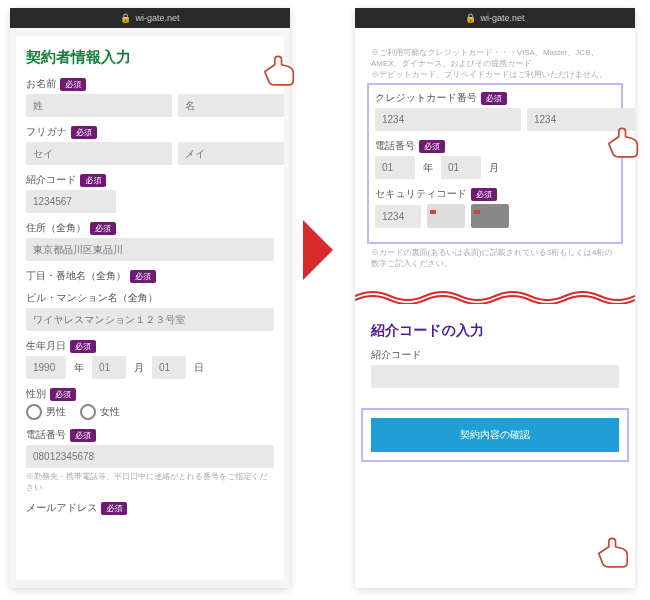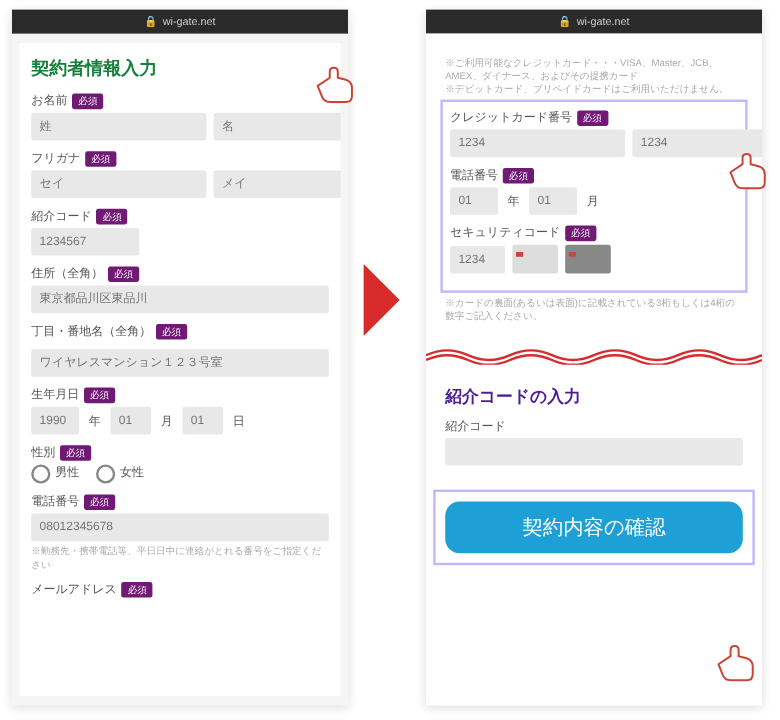--- a/index.html
+++ b/index.html
@@ -10,30 +10,30 @@
 .content{background:#fff;margin:8px 6px;padding:8px 10px;height:calc(100% - 36px);overflow:hidden;box-sizing:border-box}
 h2{font-size:15px;font-weight:700;margin:4px 0 10px 0;color:#15803d}
 h3{font-size:14px;font-weight:700;margin:0 0 8px 0;color:#4c1d95}
 .field{margin-bottom:8px}
 .lab{font-size:10px;color:#555;display:flex;align-items:center;gap:4px;margin-bottom:3px}
 .req{background:#701a75;color:#fff;font-size:8px;padding:1px 5px;border-radius:2px}
 .row{display:flex;gap:6px}
 .inp{background:#e8e8e8;border:none;padding:6px 7px;font-size:10px;color:#aaa;border-radius:2px;flex:1;box-sizing:border-box}
 .note{font-size:8px;color:#aaa;margin:3px 0}
 .radio{display:flex;gap:14px;margin-top:2px}
-.radio label{display:flex;align-items:flex-start;gap:4px;font-size:10px;color:#555}
+.radio label{display:flex;align-items:center;gap:4px;font-size:10px;color:#555}
 .radio-circle{width:12px;height:12px;border:2px solid #888;border-radius:50%}
 .redbox{border:2px solid #c4b5fd;padding:6px;margin:3px -4px}
 .unit{font-size:10px;color:#555;align-self:center;margin:0 2px}
 .cardimg{width:38px;height:24px;background:#888;border-radius:2px;position:relative;display:inline-block}
 .cardimg.light{background:#ddd}
 .cardimg::after{content:"";position:absolute;top:6px;left:3px;width:6px;height:4px;background:#c44}
 .wavy{background:#fff;display:flex;align-items:center;justify-content:center;position:relative}
 .wavy svg{width:100%;height:16px}
-.confirmBtn{background:#1e9fd6;color:#fff;text-align:center;padding:10px;font-size:17px;border-radius:12px;cursor:pointer}
+.confirmBtn{background:#1e9fd6;color:#fff;text-align:center;padding:10px;font-size:10px;border-radius:0;cursor:pointer}
 .arrow{position:absolute;left:303px;top:220px;width:0;height:0;border-top:30px solid transparent;border-bottom:30px solid transparent;border-left:30px solid #d82b2b}
 .hand{position:absolute;width:42px;height:42px;pointer-events:none}
 .hand svg{width:100%;height:100%}
 .codeSection{margin-top:8px;padding:6px 4px}
 </style>
 </head>
 <body>
 
 <div class="screen s1">
   <div class="topbar">
@@ -84,20 +84,23 @@
     </div>
 
     <div class="field">
       <div class="lab">
           <span>丁目・番地名（全角）</span>
           <span class="req">必須</span>
         </div>
     </div>
 
     <div class="field">
+      <div class="lab">
+          <span>ビル・マンション名（全角）</span>
+        </div>
       <input class="inp" style="width: 100%;" placeholder="ワイヤレスマンション１２３号室">
     </div>
 
     <div class="field">
       <div class="lab">
           <span>生年月日</span>
           <span class="req">必須</span>
         </div>
       <div class="row">
         <input class="inp" style="max-width: 40px;" placeholder="1990">

